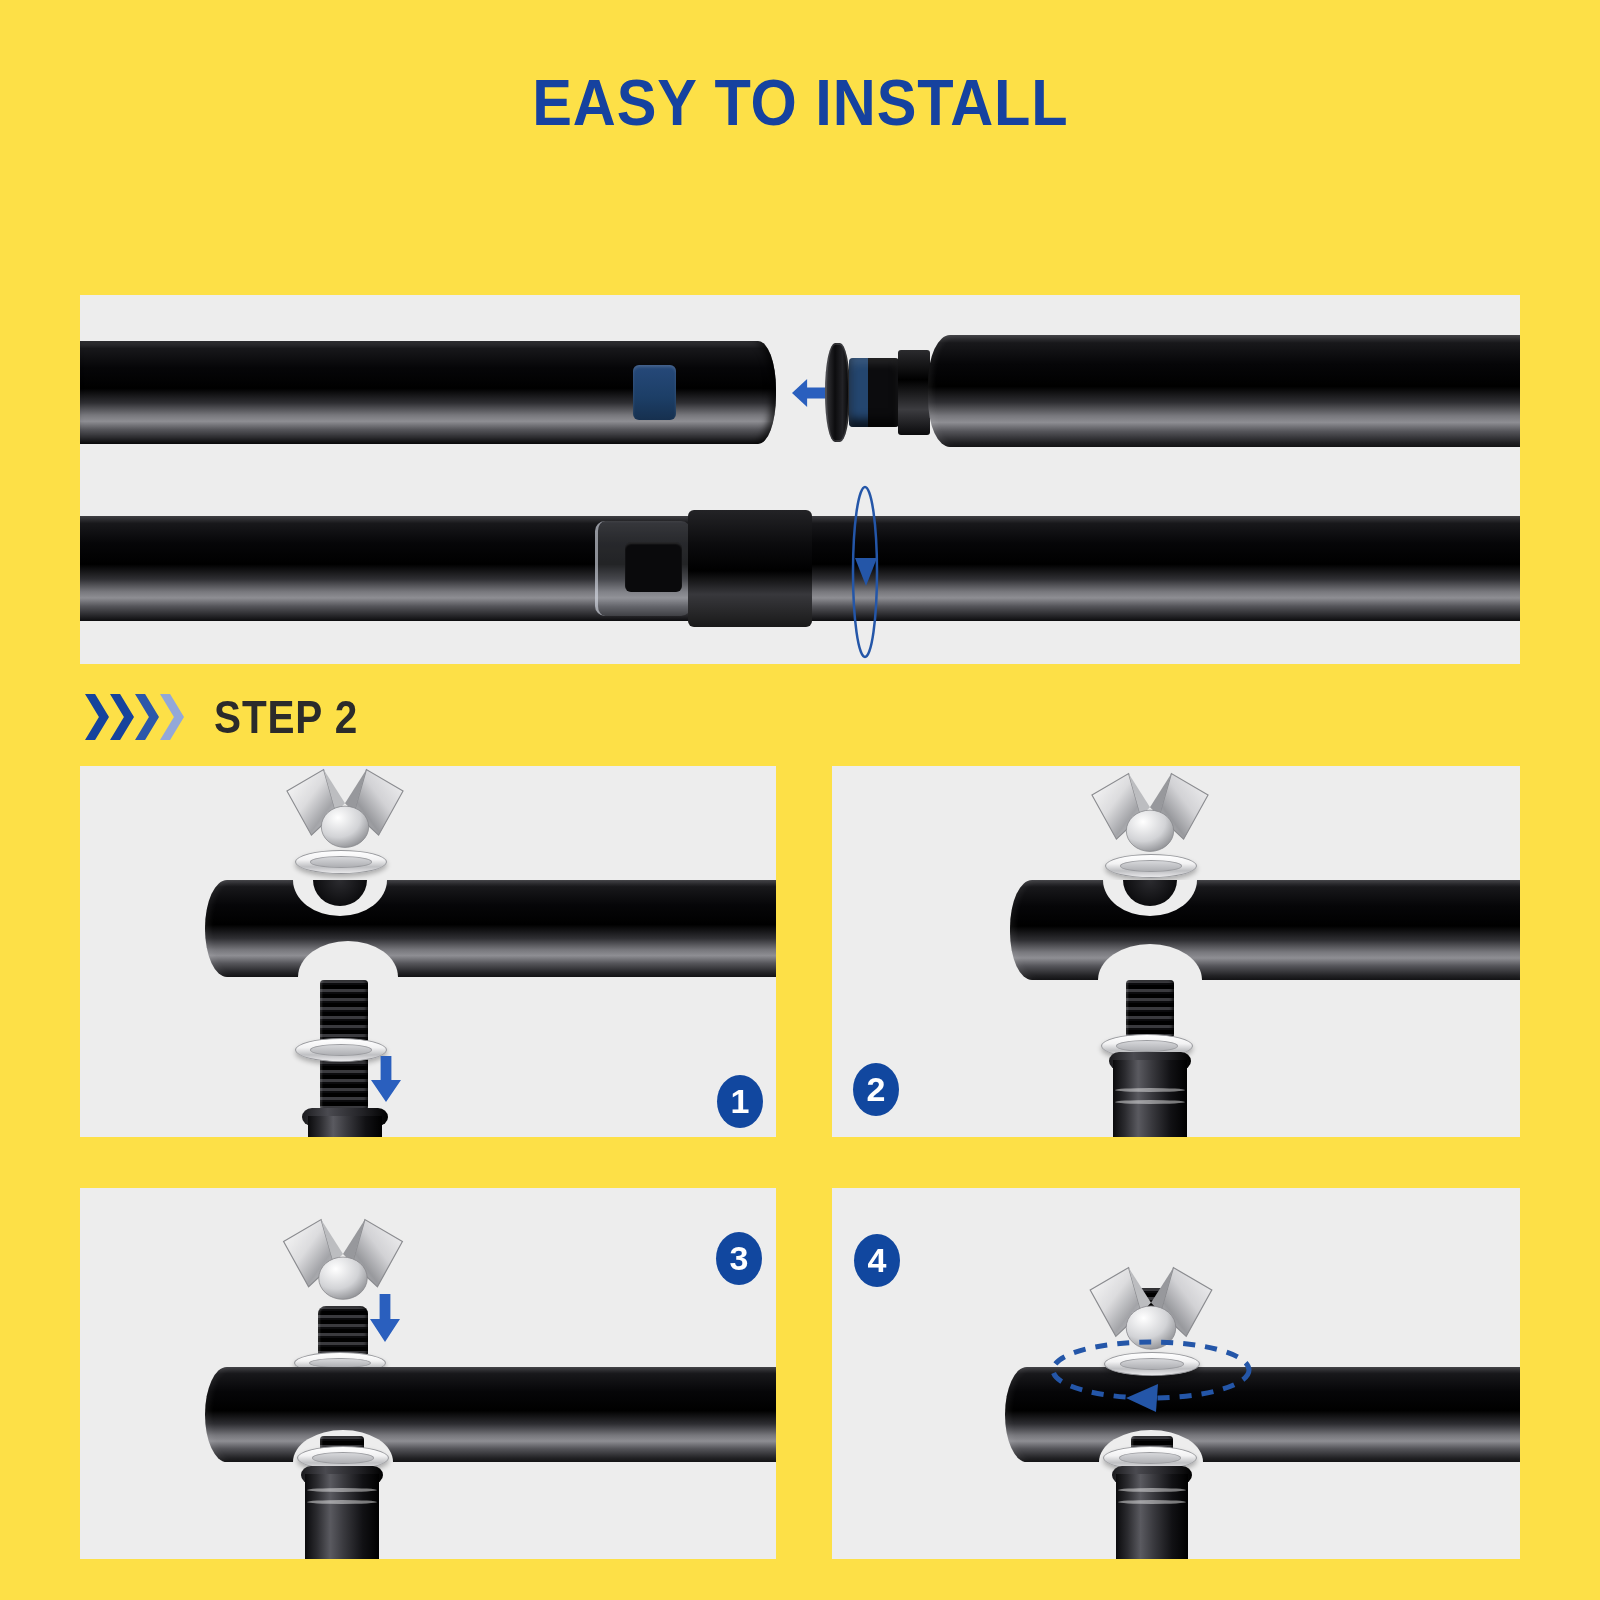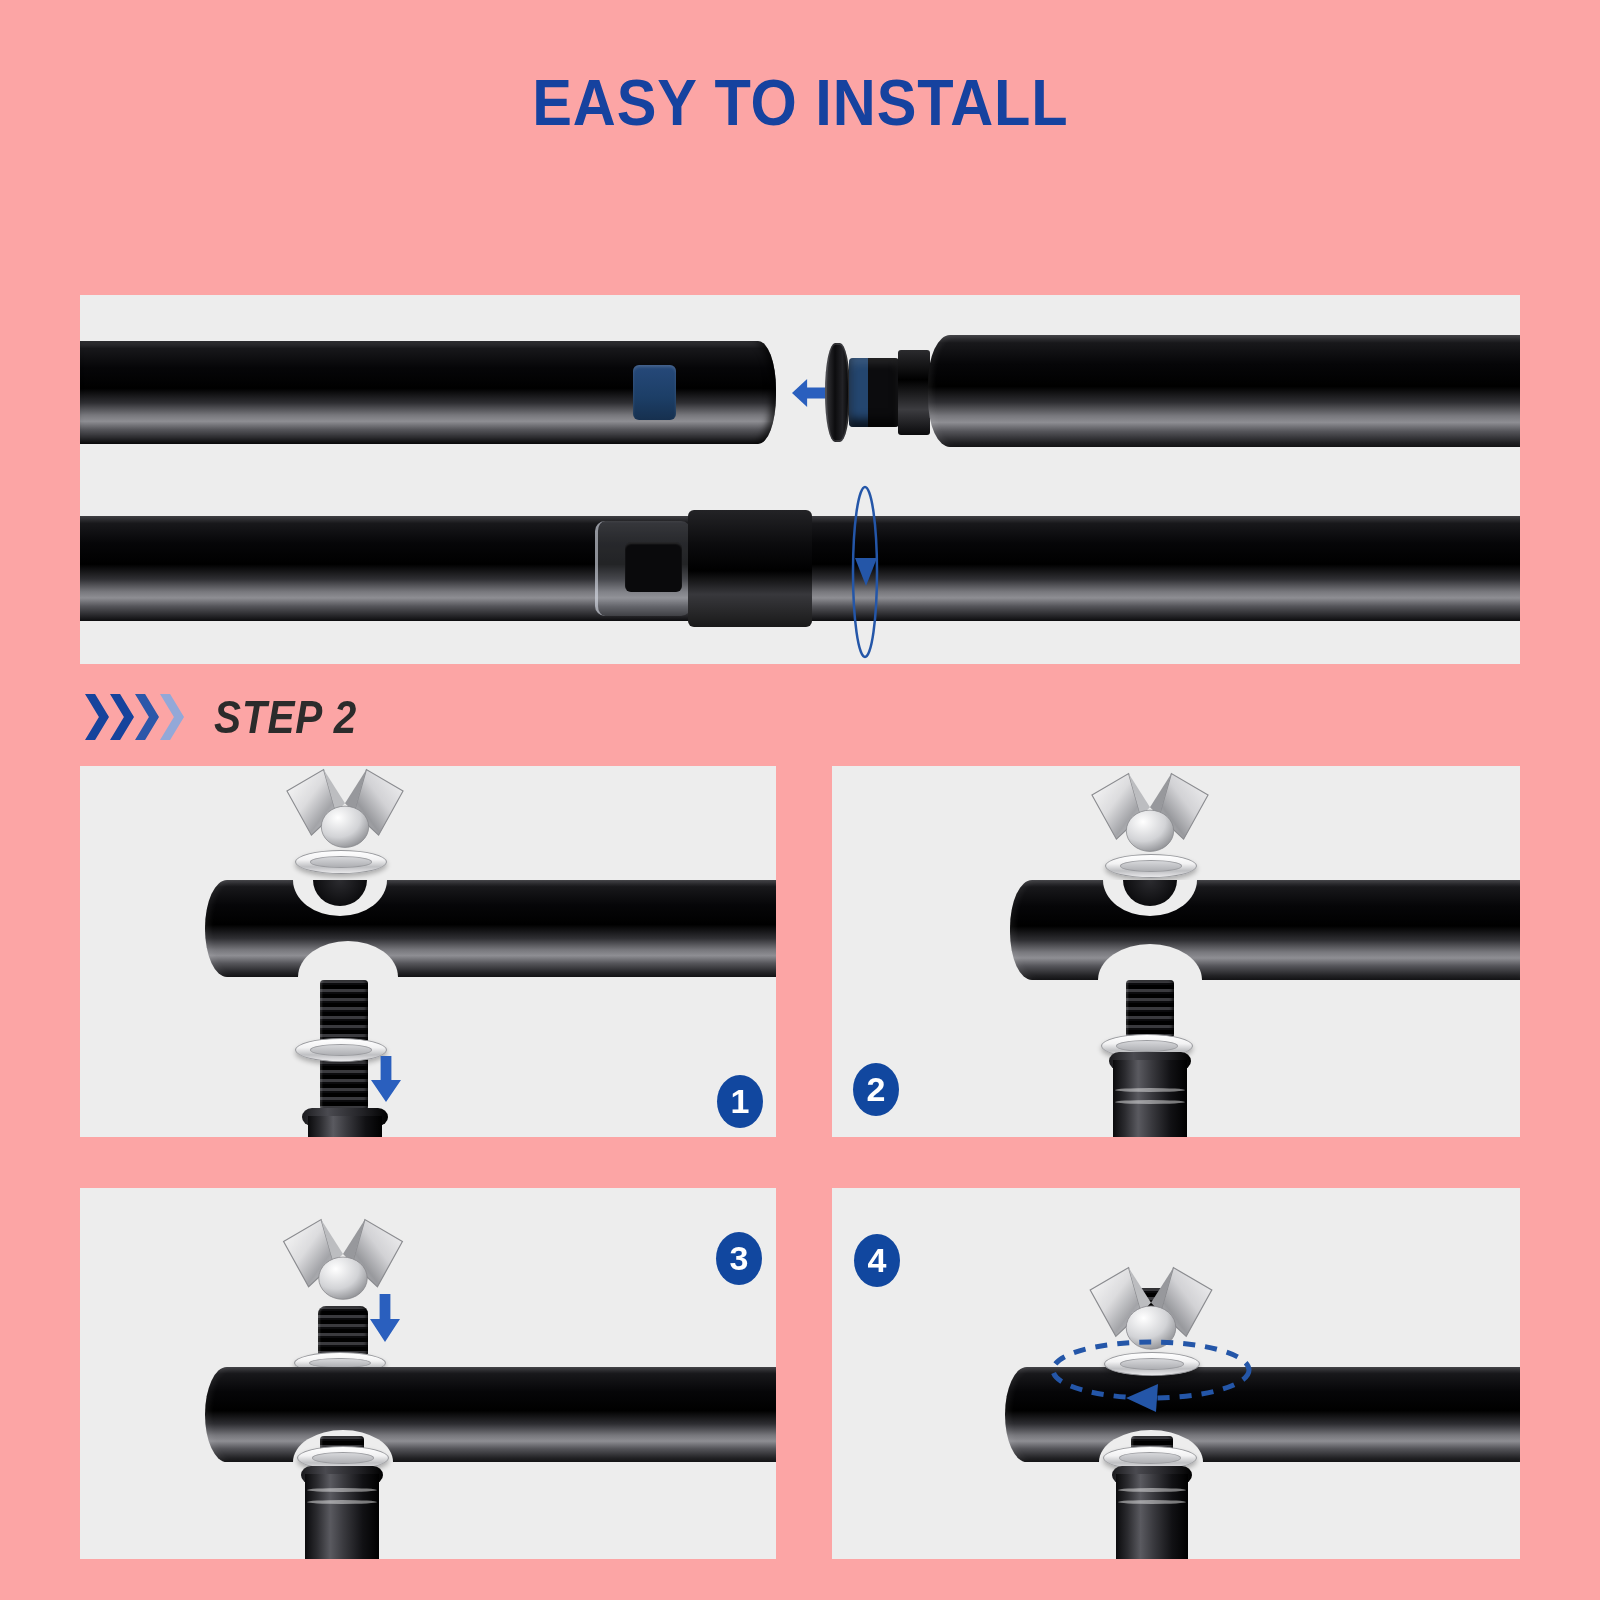--- a/index.html
+++ b/index.html
@@ -1,17 +1,17 @@
 <!DOCTYPE html>
 <html><head>
 <meta charset="utf-8">
 <style>
   html,body{margin:0;padding:0;background:#ffffff;}
   body{font-family:"Liberation Sans",sans-serif;}
-  .page{position:relative;width:1600px;height:1600px;background:#fca5a5;overflow:hidden;}
+  .page{position:relative;width:1600px;height:1600px;background:#fde047;overflow:hidden;}
 
   
   .title{position:absolute;left:0;right:0;top:66px;text-align:center;}
   .title span{display:inline-block;font-size:64px;font-weight:800;letter-spacing:1px;color:#16429F;transform:scaleX(.93);}
   .step-header{position:absolute;left:85px;height:54px;display:flex;align-items:center;}
   .chevrons{display:flex;gap:1px;margin-right:30px;}
   .chev{width:24px;height:46px;display:inline-block;
         clip-path:polygon(0 0,42% 0,100% 50%,42% 100%,0 100%,58% 50%);}
   .chev.c1,.chev.c2{background:#16439C;}
   .chev.c3{background:#2C57A9;}
@@ -117,21 +117,21 @@
     <div class="ghost" style="left:515px;top:226px;width:93px;height:95px;"></div>
     <div class="pin" style="left:545px;top:247px;width:57px;height:50px;"></div>
     <div class="sleeve" style="left:608px;top:215px;width:124px;height:117px;"></div>
 
     <svg style="left:770px;top:189px;" width="30" height="176" viewBox="0 0 30 176">
       <ellipse cx="15" cy="88" rx="12" ry="85" fill="none" stroke="#2456A8" stroke-width="2.5"></ellipse>
       <polygon points="5,74 27,74 16,102" fill="#2456A8"></polygon>
     </svg>
   </div>
 
-  <div class="step-header" style="top:690px;font-style:italic;">
+  <div class="step-header" style="top:690px;">
     <span class="chevrons">
       <i class="chev c1"></i>
       <i class="chev c2"></i>
       <i class="chev c3"></i>
       <i class="chev c4"></i>
     </span>
     <span class="step-label">STEP 2</span>
   </div>
 
   <div class="panel" style="left:80px;top:766px;width:696px;height:371px;">

